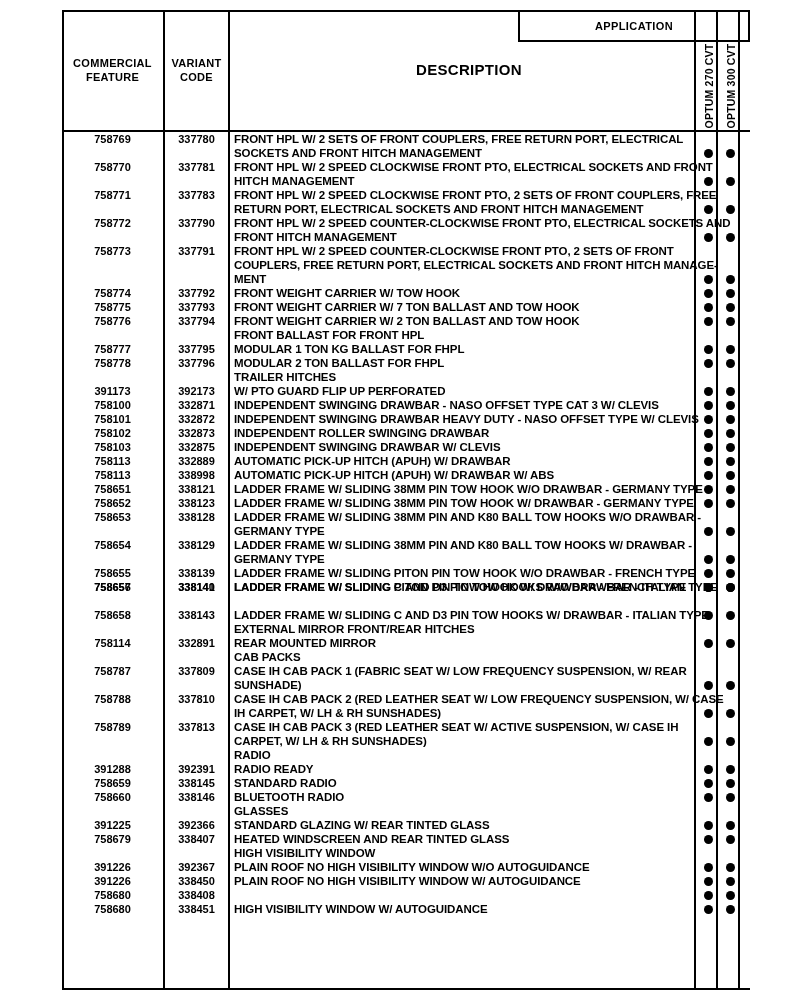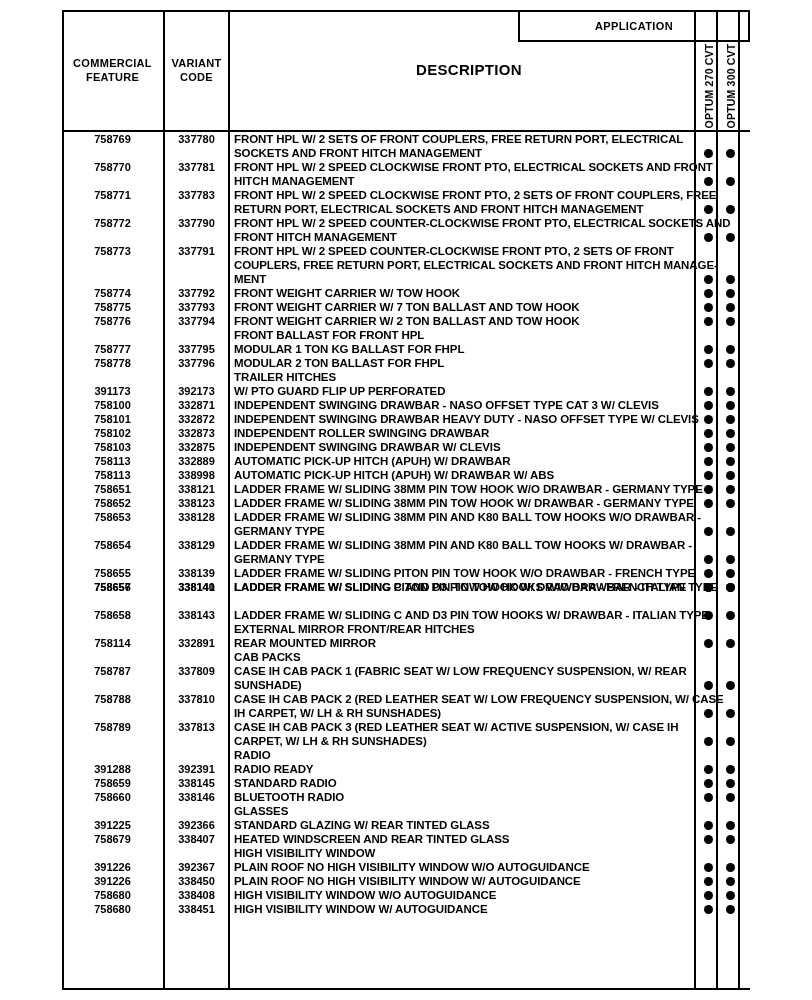--- a/index.html
+++ b/index.html
@@ -484,21 +484,20 @@
       <div class="row-line" style="top: 742px;">
         <div class="cell-feature">391226</div>
         <div class="cell-code">338450</div>
         <div class="cell-desc">PLAIN ROOF NO HIGH VISIBILITY WINDOW W/ AUTOGUIDANCE</div>
         <div class="dot dot-a"></div>
         <div class="dot dot-b"></div>
       </div>
       <div class="row-line" style="top: 756px;">
         <div class="cell-feature">758680</div>
         <div class="cell-code">338408</div>
-        <div class="cell-desc">HIGH VISIBILITY WINDOW W/O AUTOGUIDANCE</div>
         <div class="dot dot-a"></div>
         <div class="dot dot-b"></div>
       </div>
       <div class="row-line" style="top: 770px;">
         <div class="cell-feature">758680</div>
         <div class="cell-code">338451</div>
         <div class="cell-desc">HIGH VISIBILITY WINDOW W/ AUTOGUIDANCE</div>
         <div class="dot dot-a"></div>
         <div class="dot dot-b"></div>
       </div>

